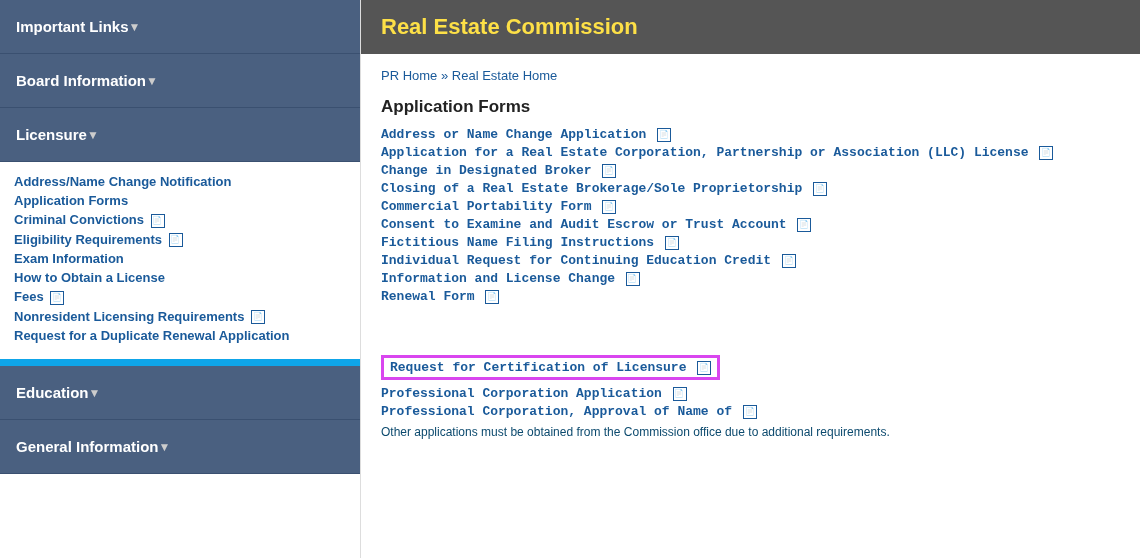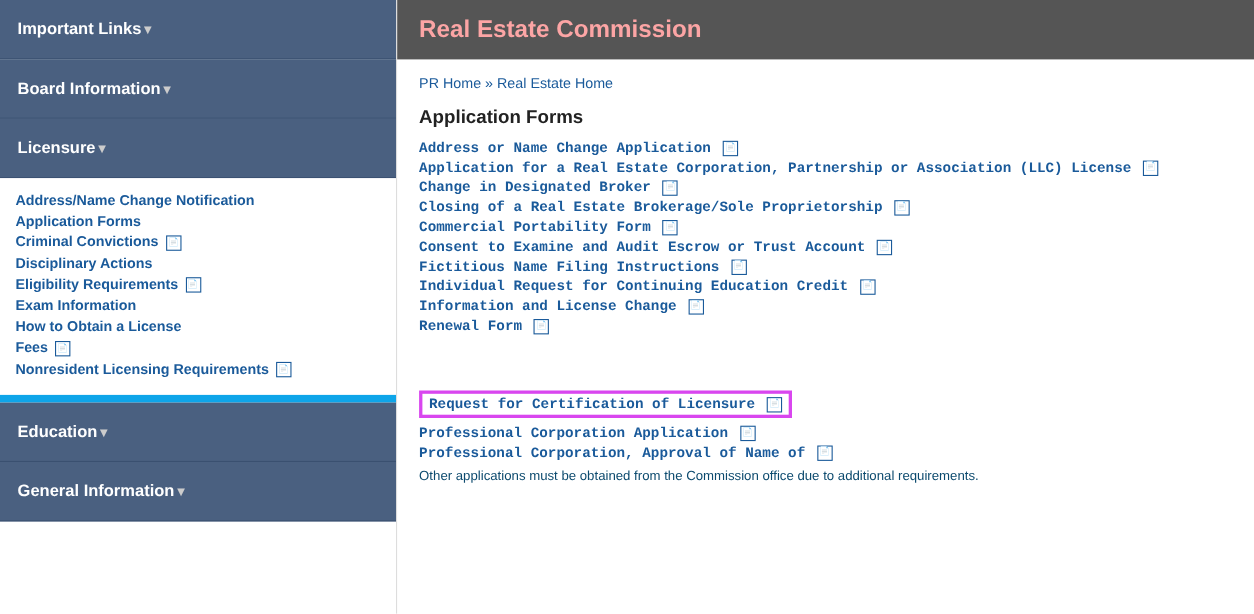--- a/index.html
+++ b/index.html
@@ -64,21 +64,21 @@
     
     #main {
       flex: 1;
       padding: 0;
       overflow-y: auto;
       height: 558px;
     }
 
     .main-header {
       background: #555;
-      color: #fca5a5;
+      color: #fde047;
       font-size: 22px;
       font-weight: bold;
       padding: 14px 20px;
     }
 
     .main-content {
       padding: 14px 20px;
     }
 
     .breadcrumb {
@@ -140,26 +140,26 @@
   </div>
 
   <div class="sidebar-section-header">
     <span>Licensure</span>
     <span class="arrow">▼</span>
   </div>
   <div class="sidebar-submenu">
     <a href="#">Address/Name Change Notification</a>
     <a href="#">Application Forms</a>
     <a href="#">Criminal Convictions <span class="pdf-icon">📄</span></a>
-    <a href="#">Disciplinary Actions</a>
     <a href="#">Eligibility Requirements <span class="pdf-icon">📄</span></a>
     <a href="#">Exam Information</a>
     <a href="#">How to Obtain a License</a>
     <a href="#">Fees <span class="pdf-icon">📄</span></a>
     <a href="#">Nonresident Licensing Requirements <span class="pdf-icon">📄</span></a>
+    <a href="#">Request for a Duplicate Renewal Application</a>
   </div>
 
   <div class="sidebar-section-header">
     <span>Education</span>
     <span class="arrow">▼</span>
   </div>
 
   <div class="sidebar-section-header">
     <span>General Information</span>
     <span class="arrow">▼</span>

